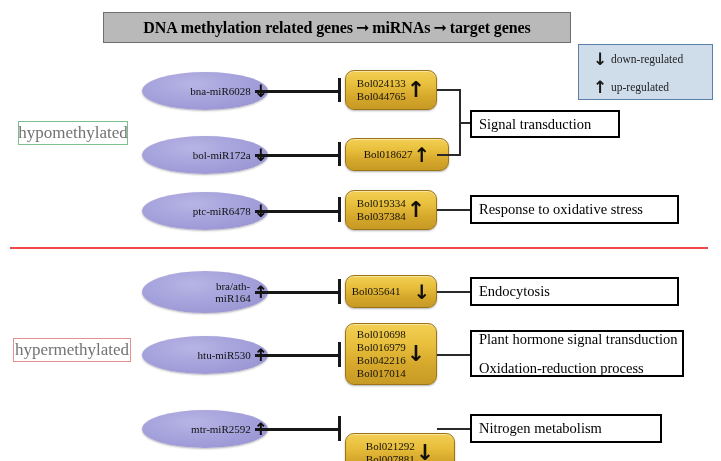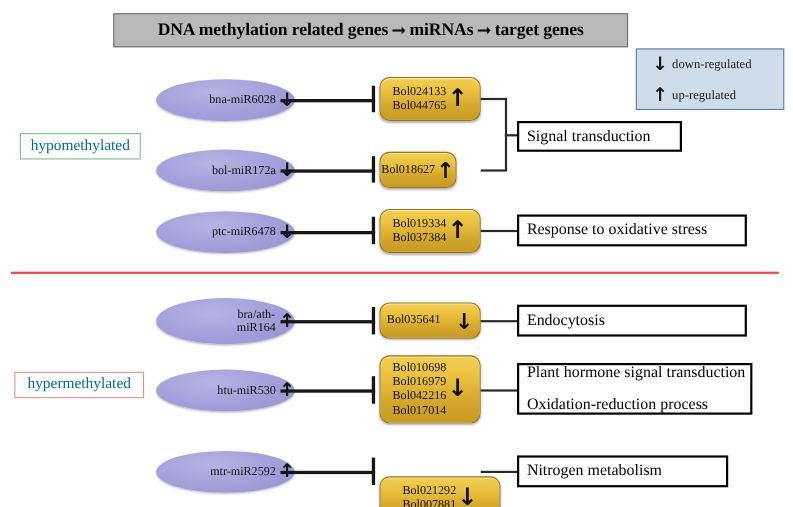--- a/index.html
+++ b/index.html
@@ -32,21 +32,21 @@
   .legend-arrow{
     width:22px;text-align:center;font-size:17px;line-height:1;
     font-family:"DejaVu Sans",sans-serif;color:#1a1a1a;font-weight:bold;
   }
   .legend-label{font-size:11.5px;color:#222;font-family:"Liberation Serif",serif;}
 
   
   .meth-tag{
     position:absolute;box-sizing:border-box;background:#fff;
     display:flex;align-items:center;justify-content:center;
-    font-size:14px;color:#0369a1;white-space:nowrap;
+    font-size:17px;color:#737373;white-space:nowrap;
   }
   #tag-hypo{left:18px;top:121px;width:110px;height:24px;border:1px solid #7fbf8f;}
   #tag-hyper{left:13px;top:338px;width:118px;height:24px;border:1px solid #e8908f;}
 
   
   .divider{
     position:absolute;left:10px;top:247px;width:698px;height:0;
     border-top:2.5px solid #f0484a;
   }
 
@@ -142,21 +142,21 @@
   </div>
 
   <div class="mirna" style="left:142px;top:136px;width:126px;height:38px;">
     <span class="stack">
       <span class="mtxt"><span>bol-miR172a</span></span>
       <span class="mar">↓</span>
     </span>
   </div>
   <div class="hline" style="left:255px;top:154px;width:86px;"></div>
   <div class="tbar" style="left:338px;top:142px;height:24px;"></div>
-  <div class="gene" style="left:345px;top:138px;width:70px;height:33px;">
+  <div class="gene" style="left:345px;top:138px;width:104px;height:33px;">
     <span class="glist">
         <div>Bol018627</div>
       </span>
     <span class="gar" style="font-size:20px;">↑</span>
   </div>
 
   <div class="thin-h" style="left:437px;top:89px;width:24px;"></div>
   <div class="thin-h" style="left:437px;top:154px;width:24px;"></div>
   <div class="thin-v" style="left:459px;top:89px;height:66px;"></div>
   <div class="thin-h" style="left:459px;top:122px;width:14px;"></div>

